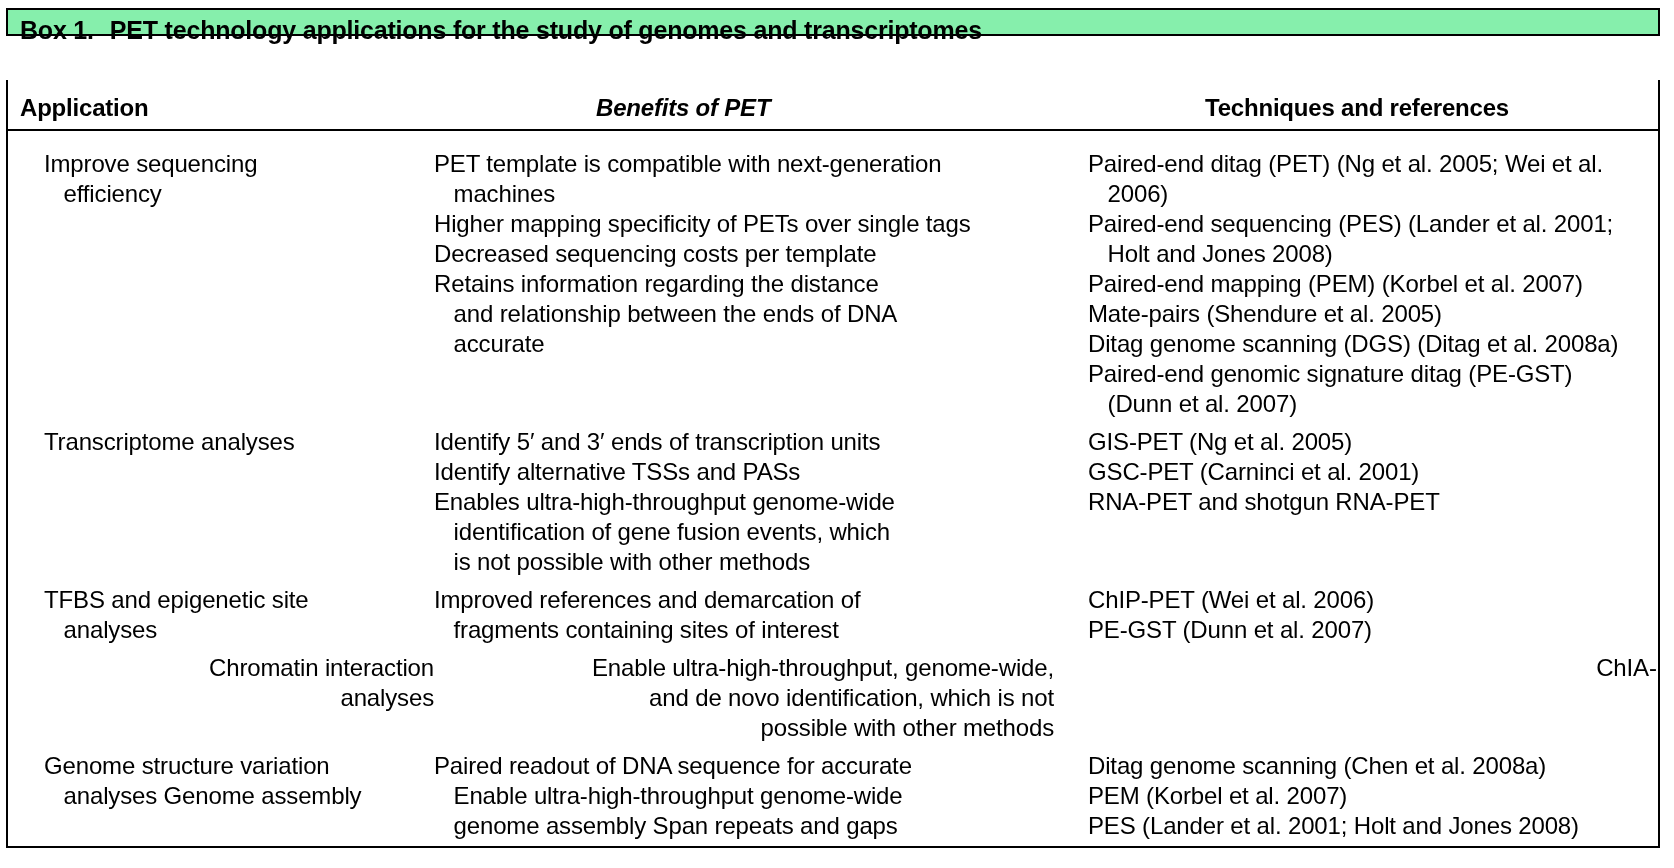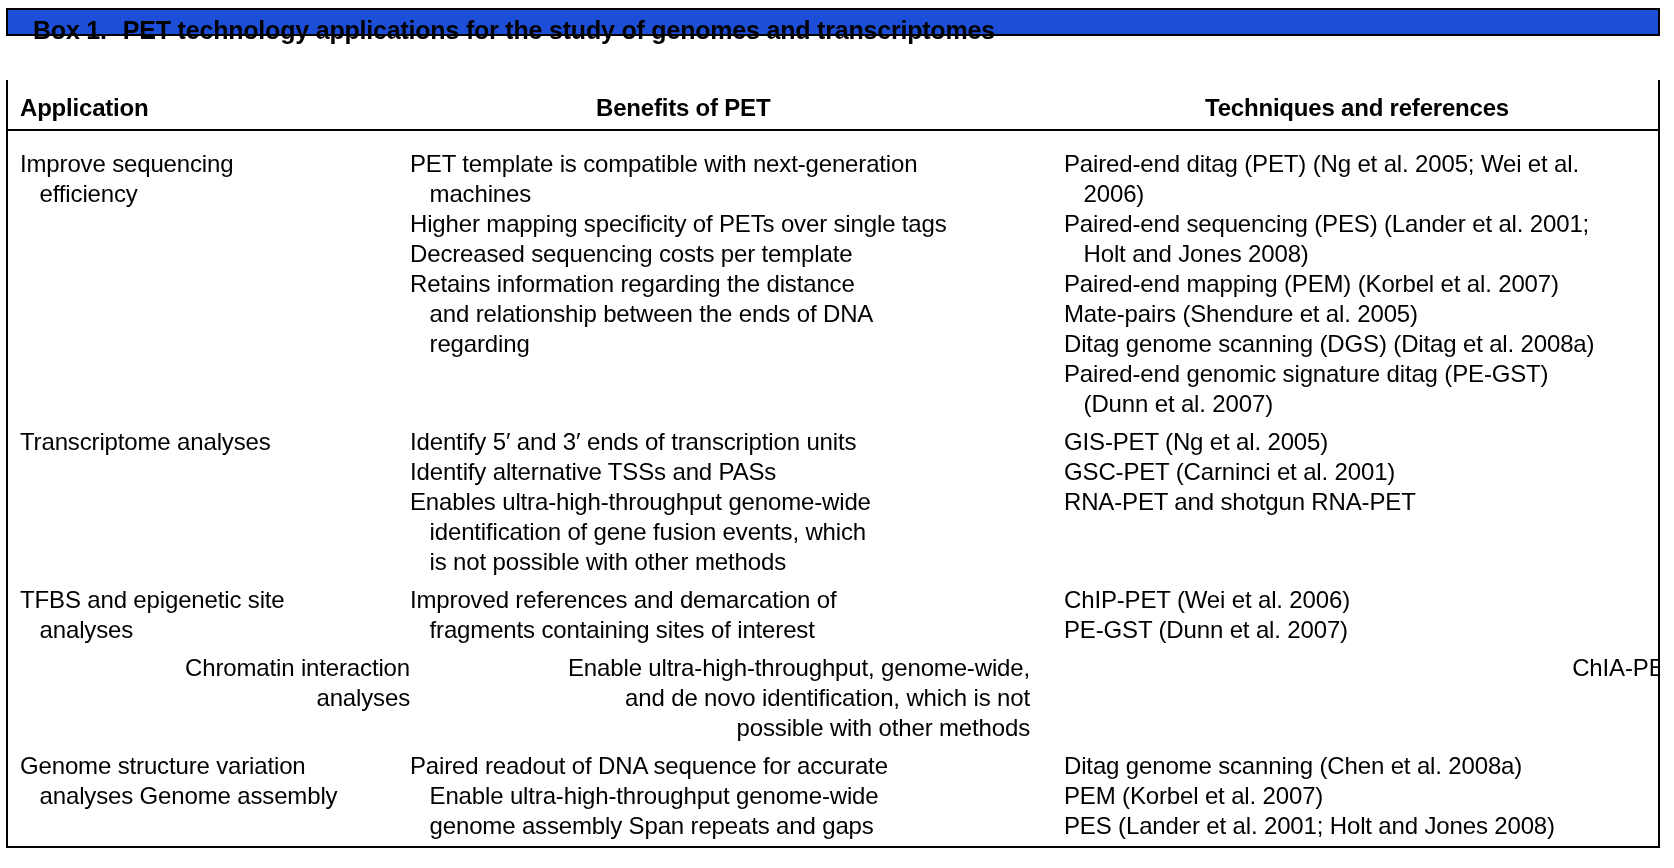--- a/index.html
+++ b/index.html
@@ -17,24 +17,24 @@
 
   .box-wrap {
     position: relative;
     width: 1654px;
     margin: 8px 0 0 6px;
   }
 
   
   .box-title {
     border: 2px solid #000000;
-    background: #1d4ed8;
+    background: #86efac;
     height: 28px;
     line-height: 40px;
-    padding: 0 0 0 25px;
+    padding: 0 0 0 12px;
     font-size: 25px;
     font-weight: bold;
     letter-spacing: -0.2px;
     white-space: nowrap;
     box-sizing: border-box;
   }
   .box-title .box-num {
     font-weight: bold;
   }
   .box-title .box-caption {
@@ -55,34 +55,35 @@
   }
   .col-header .ch {
     position: absolute;
     bottom: 7px;
     font-size: 24px;
     font-weight: bold;
     letter-spacing: -0.2px;
     white-space: nowrap;
   }
   .ch-application { left: 12px; }
-  .ch-benefits    { left: 588px; }
+  .ch-benefits    { left: 588px; font-style: italic; }
   .ch-techniques  { left: 1197px; }
 
   
   .box-body {
     border-left: 2px solid #000000;
     border-right: 2px solid #000000;
     border-bottom: 2px solid #000000;
     background: #ffffff;
     position: relative;
     height: 717px;
     box-sizing: border-box;
     padding-top: 18px;
     overflow: hidden;
+    padding-left: 24px;
   }
 
   .row {
     display: block;
     position: relative;
     width: 100%;
   }
 
   .cell {
     position: absolute;
@@ -121,21 +122,21 @@
           <span class="ln">Improve sequencing</span>
           <span class="ln">   efficiency</span>
         </div>
         <div class="cell c-ben">
           <span class="ln">PET template is compatible with next-generation</span>
           <span class="ln">   machines</span>
           <span class="ln">Higher mapping specificity of PETs over single tags</span>
           <span class="ln">Decreased sequencing costs per template</span>
           <span class="ln">Retains information regarding the distance</span>
           <span class="ln">   and relationship between the ends of DNA</span>
-          <span class="ln">   regarding</span>
+          <span class="ln">   accurate</span>
         </div>
         <div class="cell c-ref">
           <span class="ln">Paired-end ditag (PET) (Ng et al. 2005; Wei et al.</span>
           <span class="ln">   2006)</span>
           <span class="ln">Paired-end sequencing (PES) (Lander et al. 2001;</span>
           <span class="ln">   Holt and Jones 2008)</span>
           <span class="ln">Paired-end mapping (PEM) (Korbel et al. 2007)</span>
           <span class="ln">Mate-pairs (Shendure et al. 2005)</span>
           <span class="ln">Ditag genome scanning (DGS) (Ditag et al. 2008a)</span>
           <span class="ln">Paired-end genomic signature ditag (PE-GST)</span>

